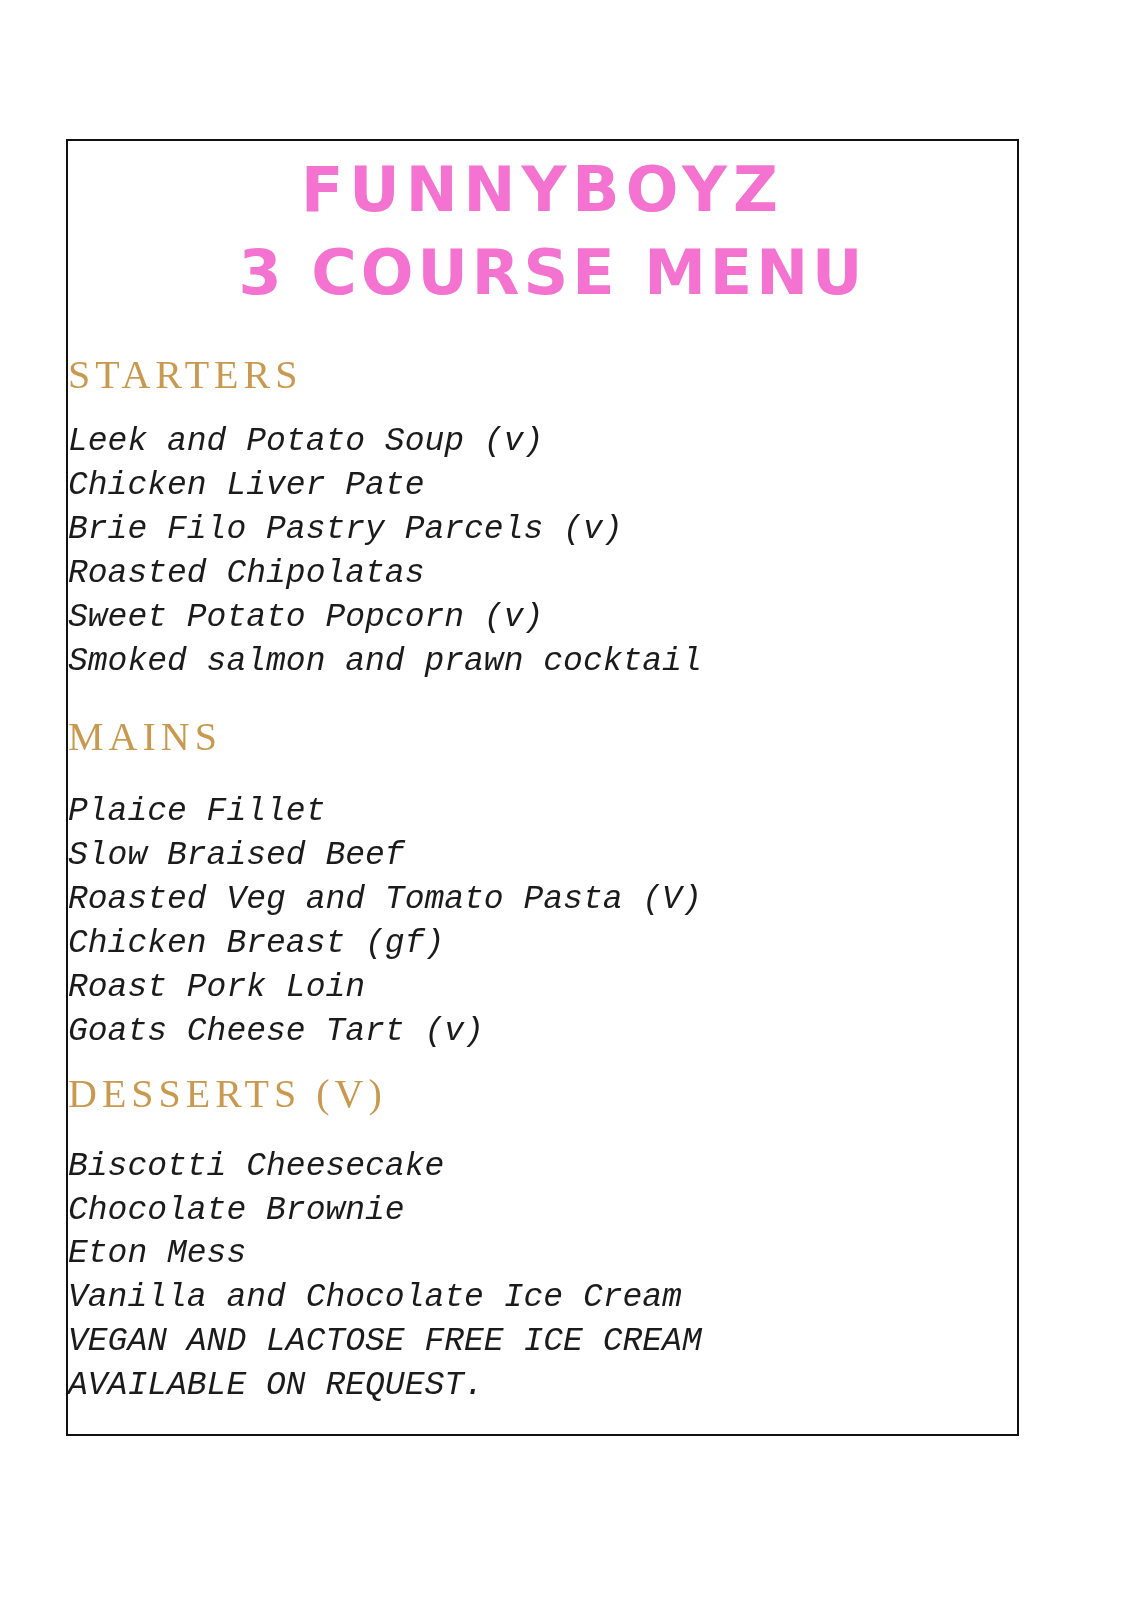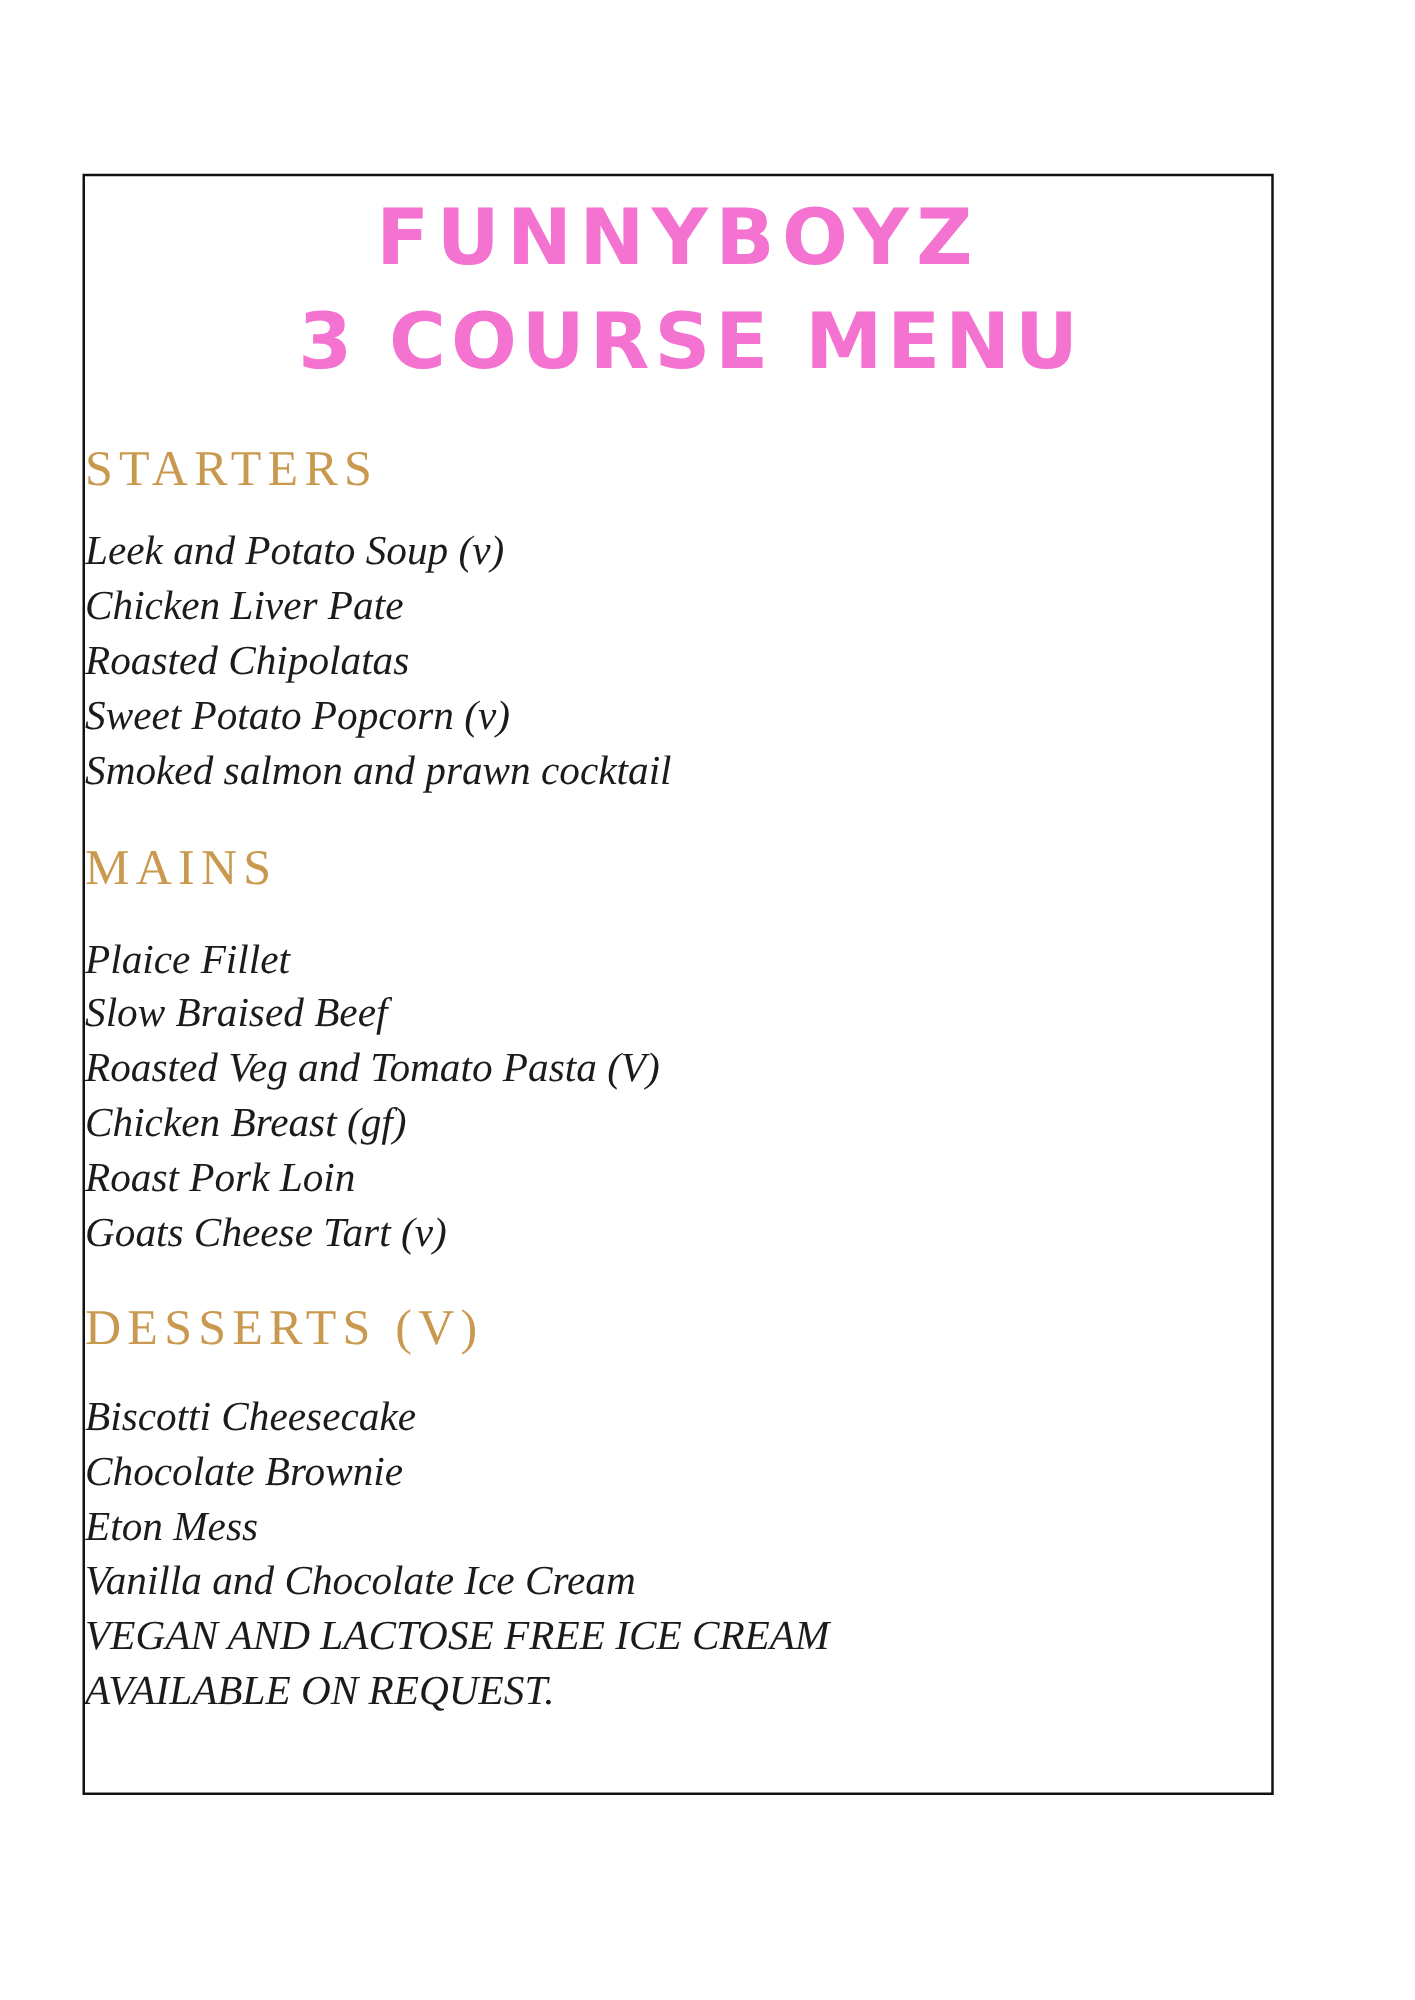--- a/index.html
+++ b/index.html
@@ -77,30 +77,30 @@
     font-family: "Liberation Serif", serif;
     color: #c9994f;
     font-size: 40px;
     letter-spacing: 5px;
     text-transform: uppercase;
     font-weight: 400;
     margin: 0;
   }
   .section-starters { margin-top: 46px; }
   .section-mains { margin-top: 30px; }
-  .section-desserts { margin-top: 28px; }
+  .section-desserts { margin-top: 16px; }
 
   .item-list {
     list-style: none;
     margin: 0;
     padding: 0;
     margin-top: 22px;
   }
   .item {
-    font-family: Liberation Serif, serif;
+    font-family: Liberation Mono, monospace;
     font-style: italic;
     font-size: 33px;
     line-height: 1.33;
     color: #1b1b1b;
     white-space: nowrap;
   }
 
   .items-mains { margin-top: 30px; }
   .items-desserts { margin-top: 28px; }
 </style>
@@ -114,20 +114,21 @@
       <div class="title-block">
         <div class="title-line title-line-1">FUNNYBOYZ</div>
         <div class="title-line title-line-2">3 COURSE MENU</div>
       </div>
 
       <div class="section section-starters">
         <h2 class="section-heading">STARTERS</h2>
         <ul class="item-list items-starters">
           <li class="item">Leek and Potato Soup (v)</li>
           <li class="item">Chicken Liver Pate</li>
+          <li class="item">Brie Filo Pastry Parcels (v)</li>
           <li class="item">Roasted Chipolatas</li>
           <li class="item">Sweet Potato Popcorn (v)</li>
           <li class="item">Smoked salmon and prawn cocktail</li>
         </ul>
       </div>
 
       <div class="section section-mains">
         <h2 class="section-heading">MAINS</h2>
         <ul class="item-list items-mains">
           <li class="item">Plaice Fillet</li>

